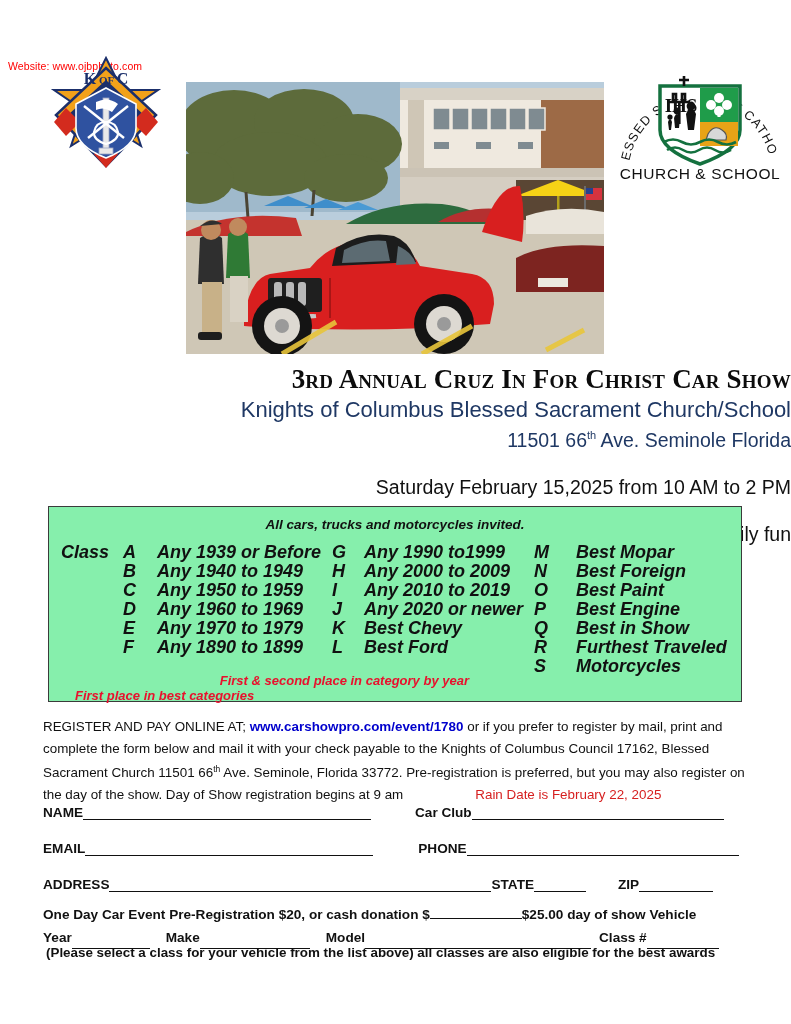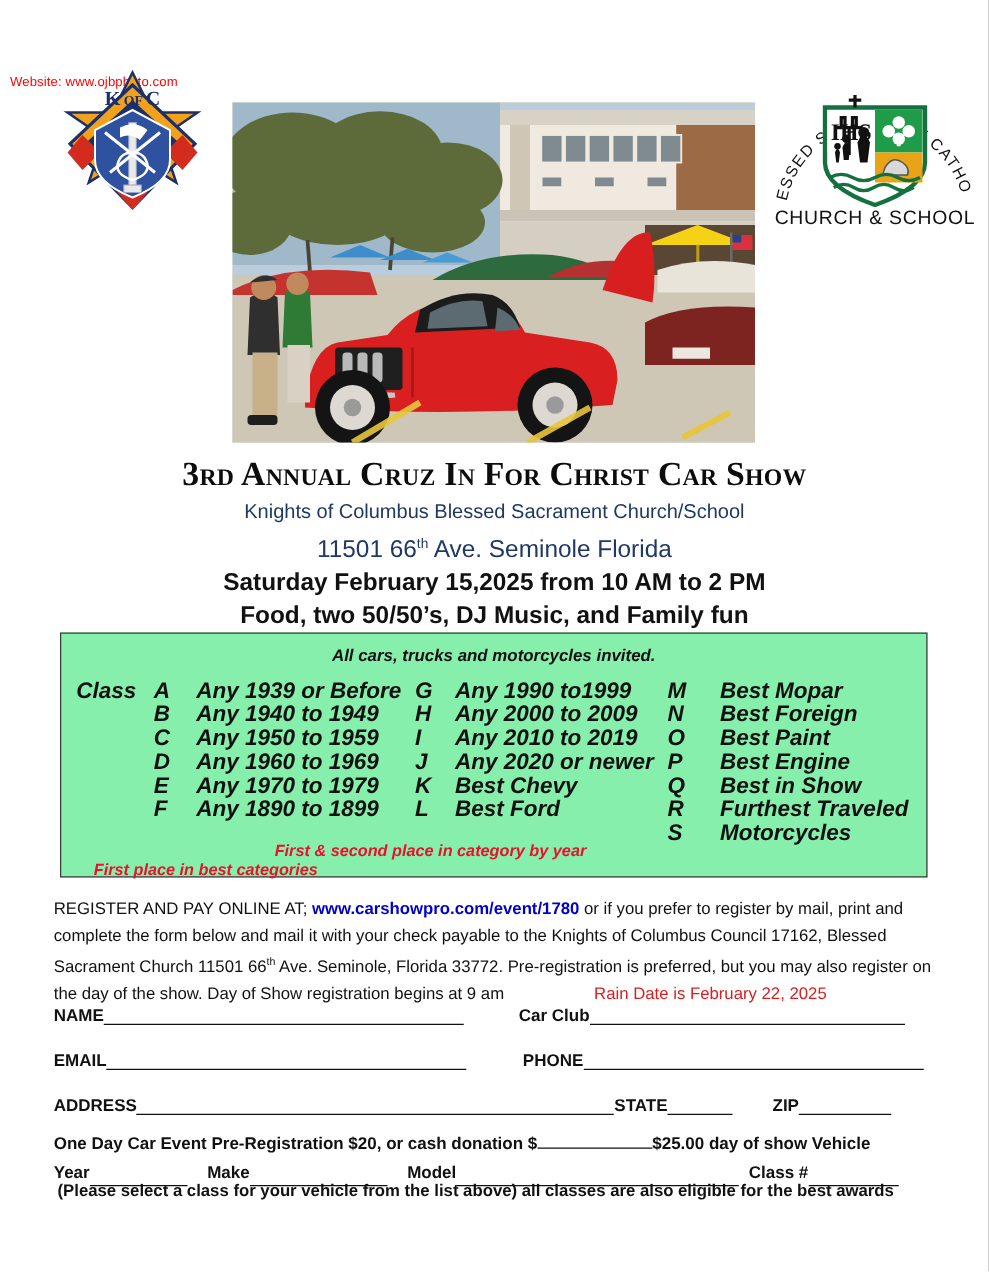--- a/index.html
+++ b/index.html
@@ -18,32 +18,32 @@
   .kofc{position:absolute;left:44px;top:54px;width:124px;height:122px;z-index:5;}
   .bs-logo{position:absolute;left:612px;top:42px;width:176px;height:140px;}
 
   
   .photo{
     position:absolute;left:186px;top:82px;width:418px;height:272px;
     overflow:hidden;background:#c9c3b4;
   }
 
   
-  .title-block{position:absolute;left:0;top:364px;width:791px;text-align:center;}
+  .title-block{position:absolute;left:0;top:364px;width:791px;text-align:right;}
   .t-main{
     font-family:"Liberation Serif",serif;font-weight:bold;color:#0c0c0c;
     font-size:27px;letter-spacing:.2px;line-height:30px;
     font-variant:small-caps;
   }
   .t-sub1{
-    font-size:16px;color:#1f3864;line-height:26px;margin-top:3px;font-weight:400;
+    font-size:22px;color:#1f3864;line-height:26px;margin-top:3px;font-weight:400;
   }
   .t-sub2{font-size:19.5px;color:#1f3864;line-height:25px;font-weight:400;}
   .t-sub2 sup{font-size:11px;vertical-align:super;}
-  .t-blk{font-size:19.5px;color:#111;line-height:26px;font-weight:700;}
+  .t-blk{font-size:19.5px;color:#111;line-height:26px;font-weight:400;margin-top:21px;}
 
   
   .class-box{
     position:absolute;left:48px;top:506px;width:694px;height:196px;
     border:1.5px solid #3b3b3b;background:#86efac;box-sizing:border-box;
   }
   .cb-head{
     text-align:center;font-style:italic;font-weight:bold;font-size:13.5px;
     color:#111;margin-top:10px;
   }

